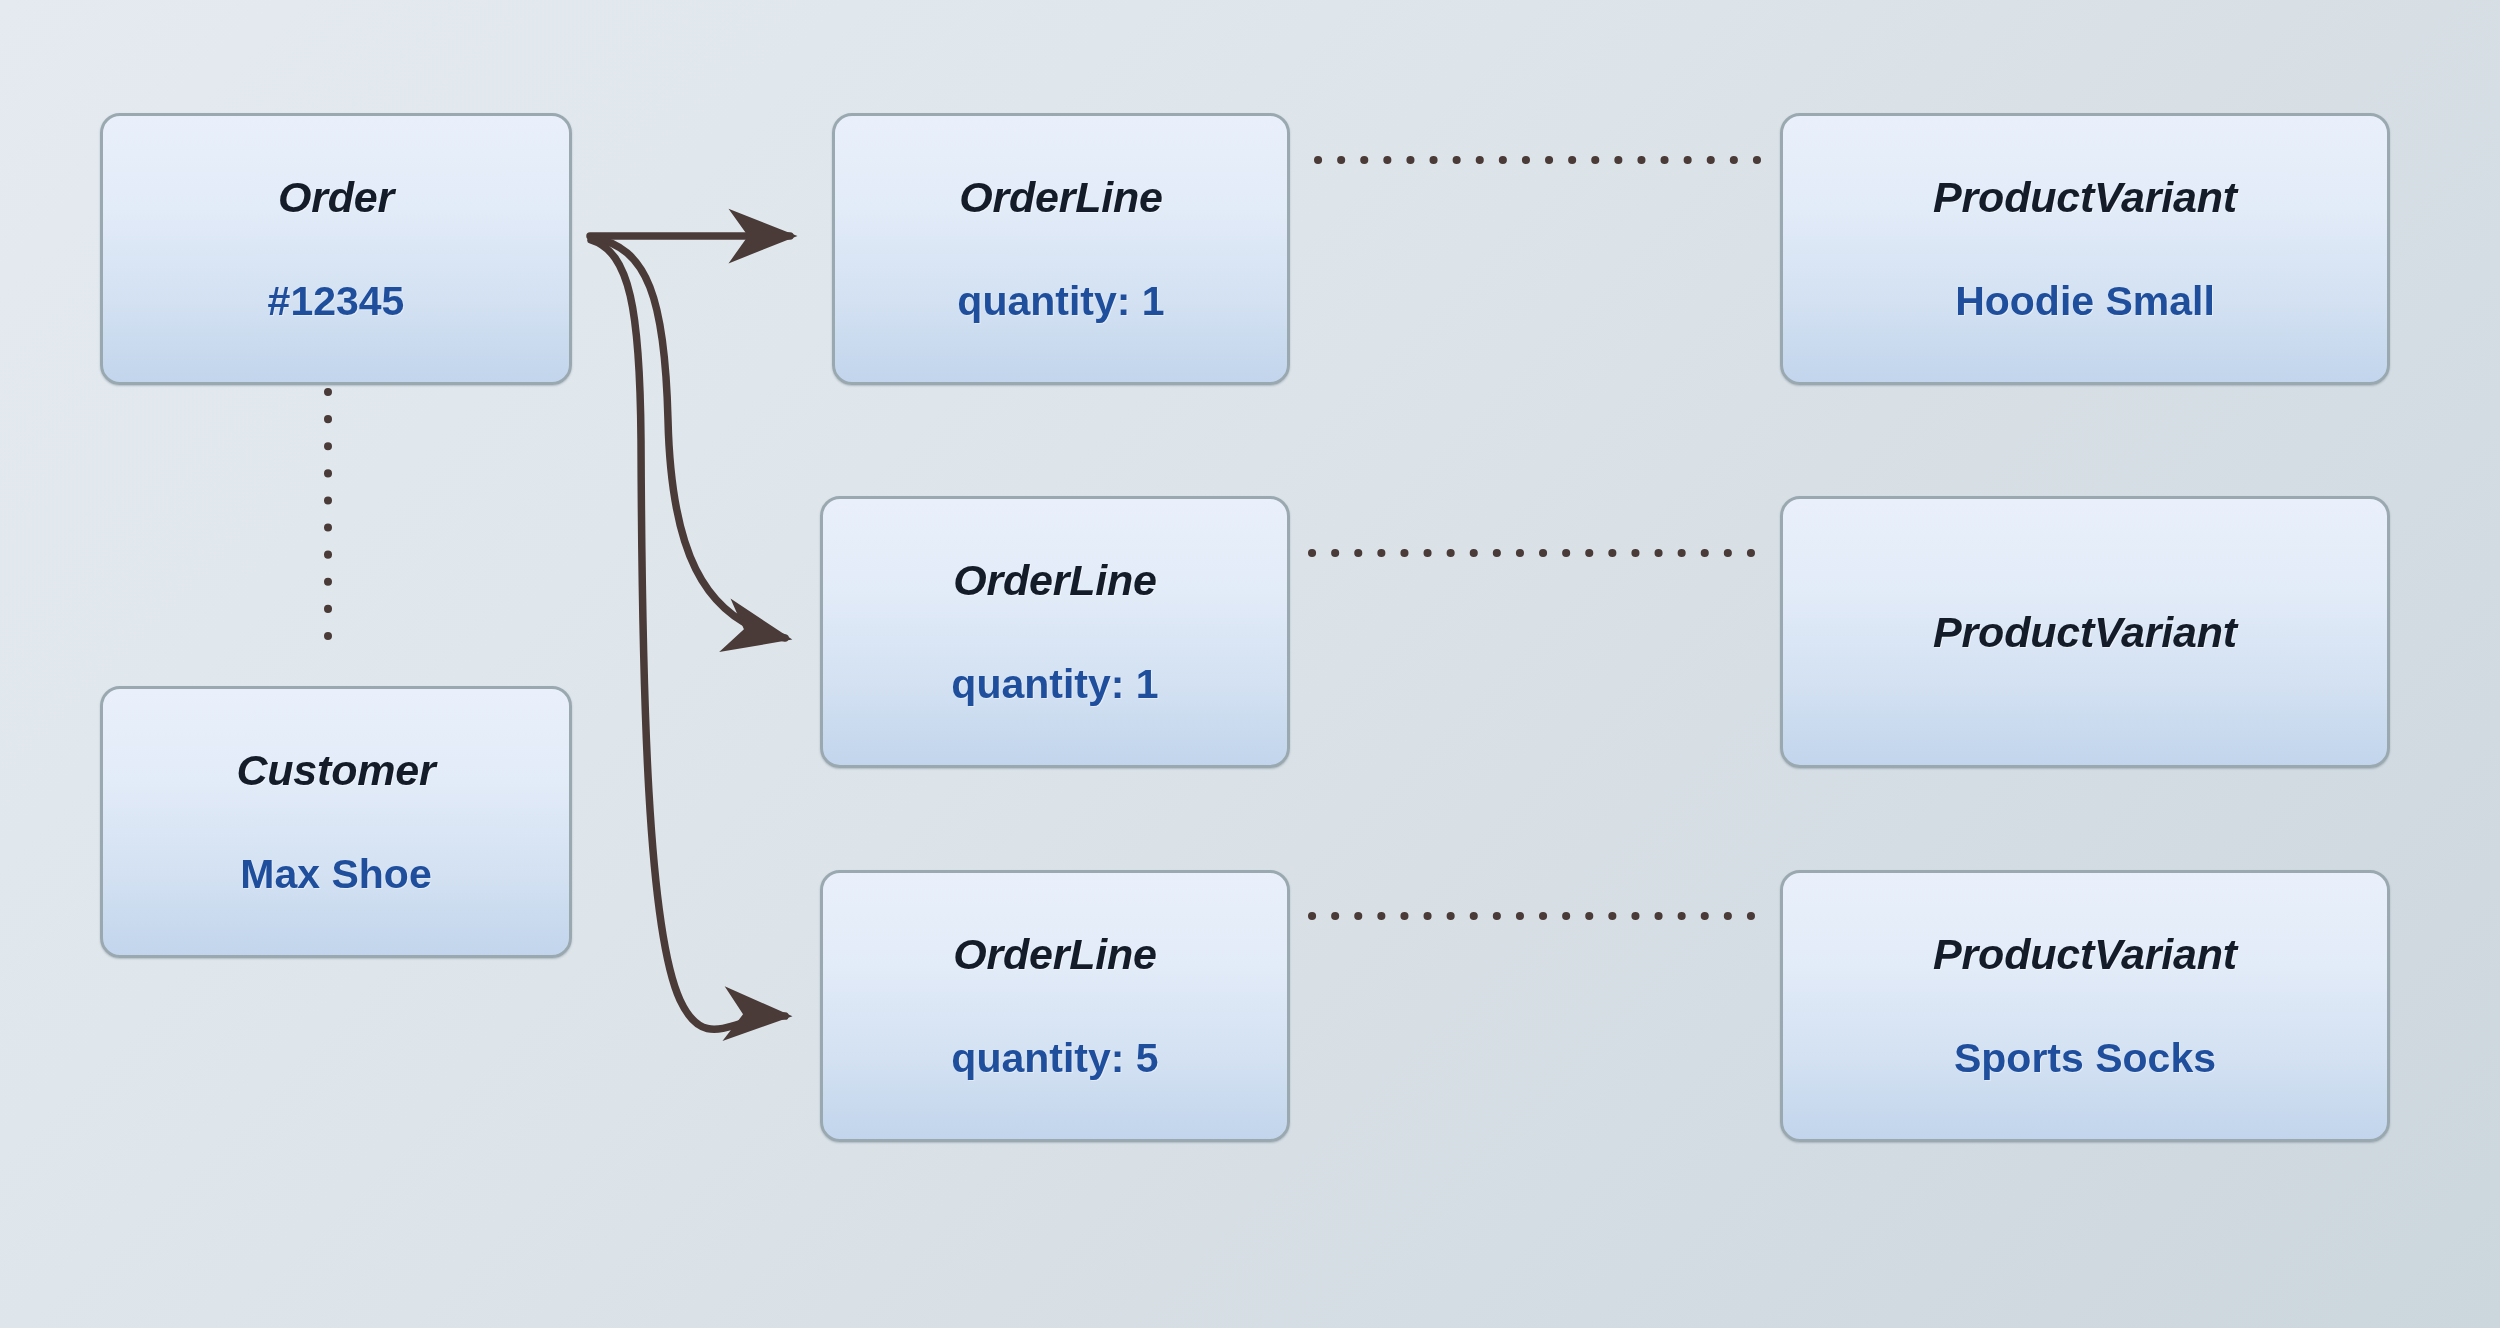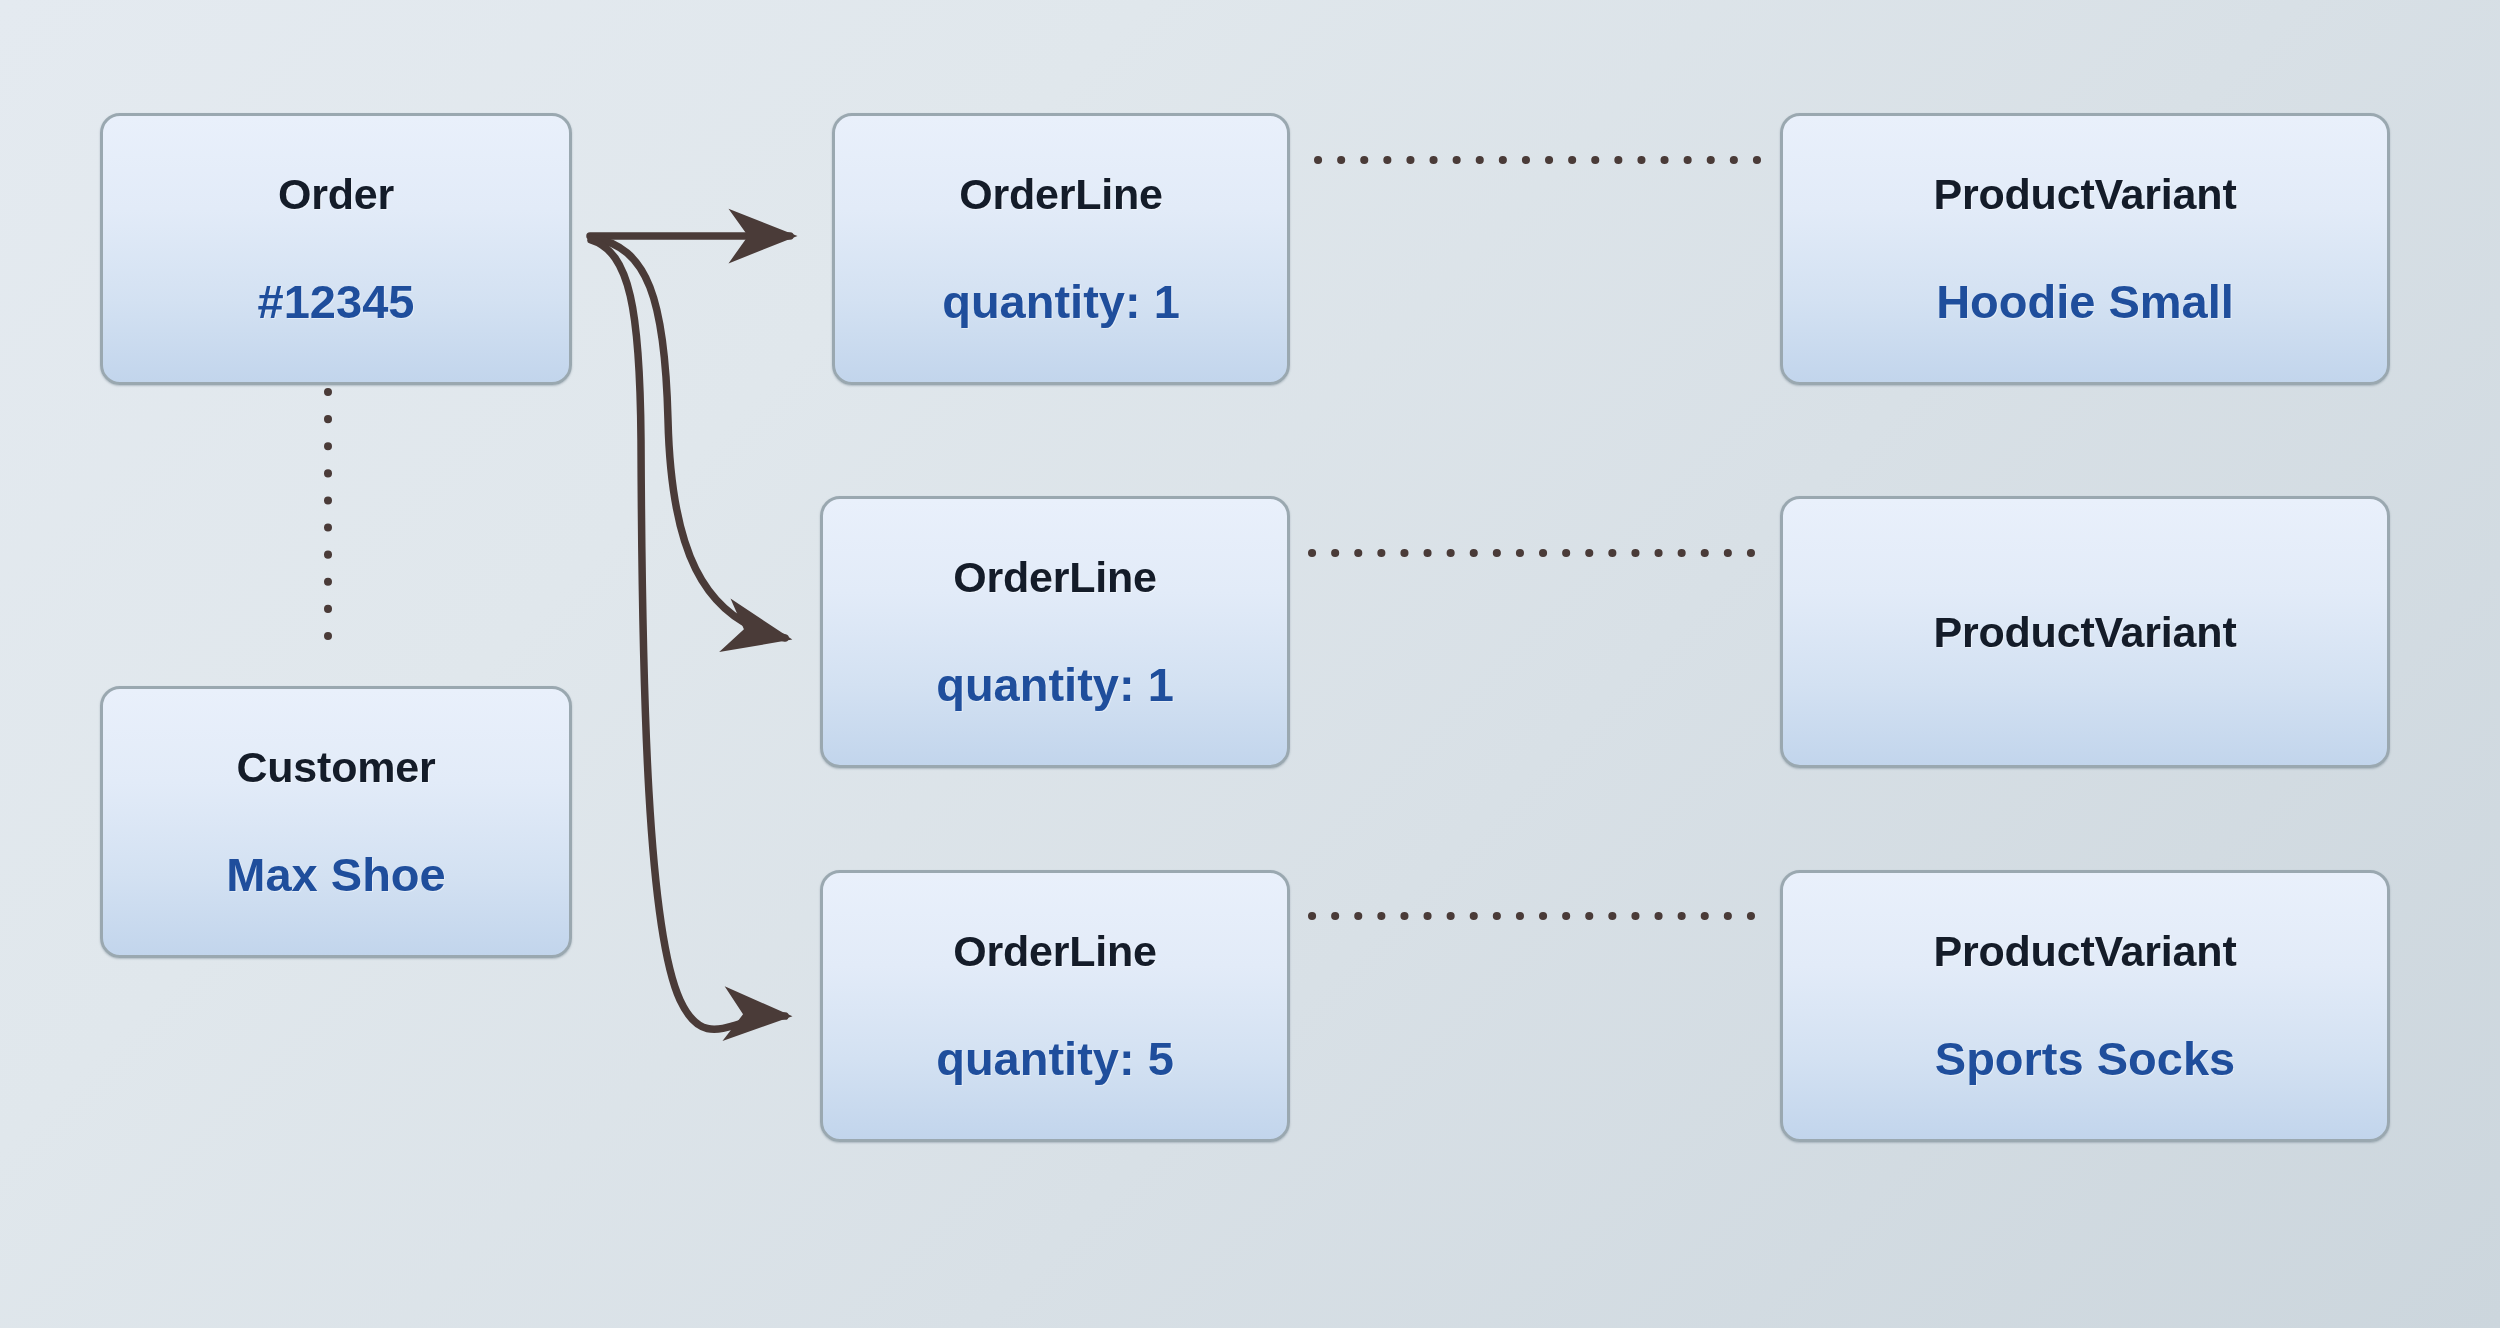--- a/index.html
+++ b/index.html
@@ -35,23 +35,24 @@
     justify-content: center;
   }
   .node-title {
     font-size: 43px;
     font-weight: bold;
     color: #141c29;
     letter-spacing: -0.2px;
     text-align: center;
     line-height: 1;
     text-shadow: 1px 1px 0 rgba(255,255,255,0.45);
+    font-style: italic;
   }
   .node-value {
-    font-size: 47px;
+    font-size: 41px;
     font-weight: bold;
     color: #1f4e9c;
     text-align: center;
     line-height: 1;
     margin-top: 62px;
     text-shadow: 1px 1px 0 rgba(255,255,255,0.4);
   }
 </style>
 </head>
 <body>

